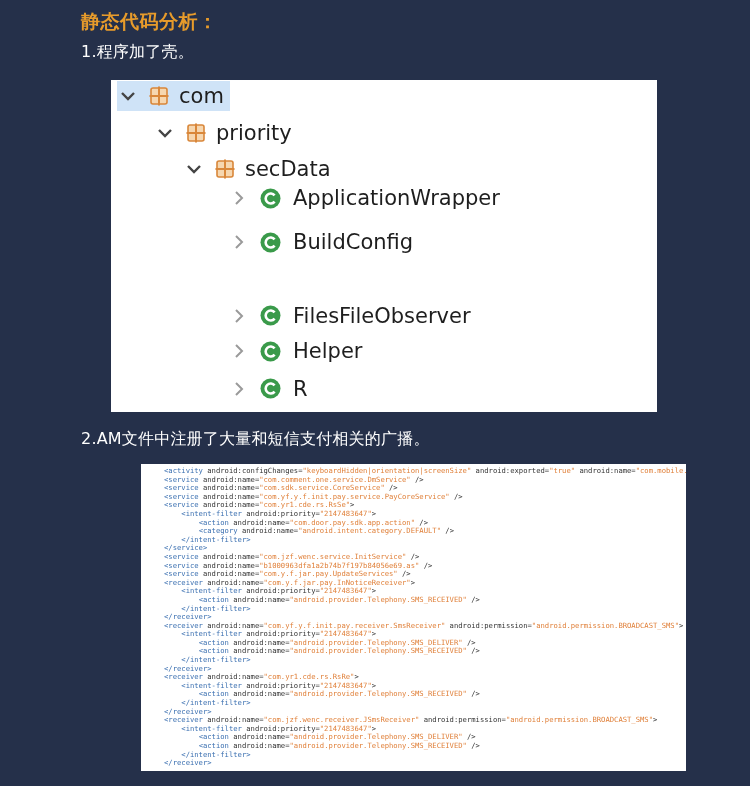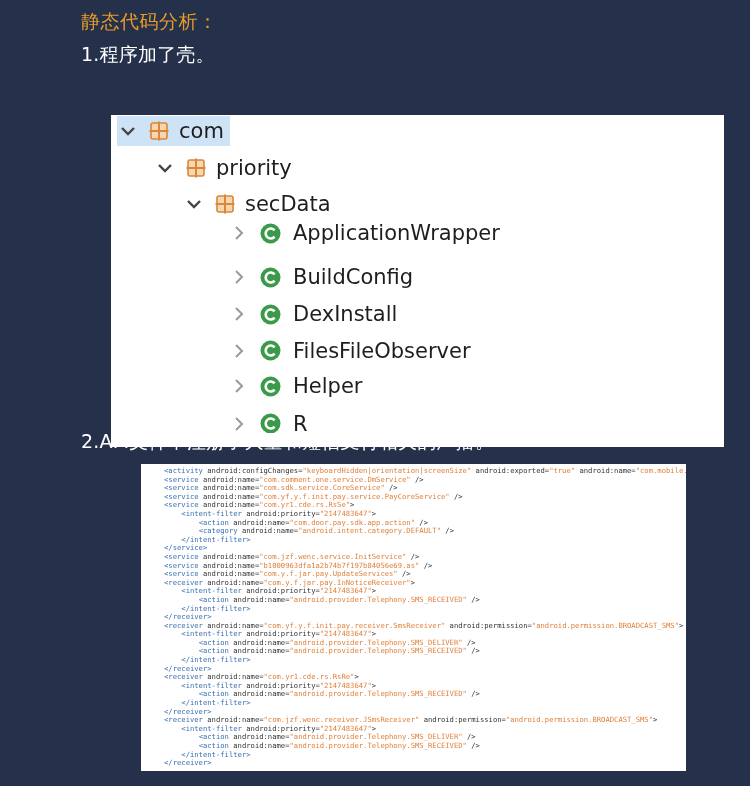--- a/index.html
+++ b/index.html
@@ -12,44 +12,43 @@
       background: #25304a;
       position: relative;
       overflow: hidden;
       font-family: "DejaVu Sans", "Liberation Sans", sans-serif;
     }
     .heading {
       position: absolute;
       left: 81px;
       top: 9px;
       font-size: 19px;
-      font-weight: normal;
+      font-weight: bold;
       color: #e79b2b;
       letter-spacing: 0.5px;
     }
     .item-title {
       position: absolute;
       left: 81px;
-      font-size: 19px;
+      font-size: 16px;
       color: #ffffff;
       letter-spacing: 0.2px;
     }
     #t1 { top: 42px; }
     #t2 { top: 429px; }
 
     
     .tree-panel {
       position: absolute;
       left: 111px;
       top: 80px;
-      width: 613px;
+      width: 546px;
       height: 332px;
       background: #ffffff;
       box-sizing: border-box;
-      margin-top: 35px;
     }
     .tree-row {
       position: absolute;
       height: 32px;
       display: flex;
       align-items: center;
       font-family: "DejaVu Sans", sans-serif;
       font-size: 21px;
       color: #1e1e1e;
     }
@@ -183,34 +182,20 @@
             <polyline points="2,2 8,8 2,14" fill="none" stroke="#9a9a9a" stroke-width="2"></polyline>
           </svg>
         </span>
       <span class="class-icon"><svg width="21" height="21" viewBox="0 0 21 21">
             <circle cx="10.5" cy="10.5" r="10" fill="#3a9a4a"></circle>
             <path d="M14.6 7.4 A5 5 0 1 0 14.6 13.6" fill="none" stroke="#fff" stroke-width="2.6"></path>
           </svg></span>
       <span class="node-label">BuildConfig</span>
     </span>
   </div>
-    <div class="tree-row" style="top: 183px; left: 117px;">
-    <span class="sel-bg">
-      <span class="chev">
-          <svg width="10" height="16" viewBox="0 0 10 16">
-            <polyline points="2,2 8,8 2,14" fill="none" stroke="#9a9a9a" stroke-width="2"></polyline>
-          </svg>
-        </span>
-      <span class="class-icon"><svg width="21" height="21" viewBox="0 0 21 21">
-            <circle cx="10.5" cy="10.5" r="10" fill="#3a9a4a"></circle>
-            <path d="M14.6 7.4 A5 5 0 1 0 14.6 13.6" fill="none" stroke="#fff" stroke-width="2.6"></path>
-          </svg></span>
-      <span class="node-label">DexInstall</span>
-    </span>
-  </div>
     <div class="tree-row" style="top: 219.6px; left: 117px; align-items: center;">
     <span class="sel-bg">
       <span class="chev">
           <svg width="10" height="16" viewBox="0 0 10 16">
             <polyline points="2,2 8,8 2,14" fill="none" stroke="#9a9a9a" stroke-width="2"></polyline>
           </svg>
         </span>
       <span class="class-icon"><svg width="21" height="21" viewBox="0 0 21 21">
             <circle cx="10.5" cy="10.5" r="10" fill="#3a9a4a"></circle>
             <path d="M14.6 7.4 A5 5 0 1 0 14.6 13.6" fill="none" stroke="#fff" stroke-width="2.6"></path>

